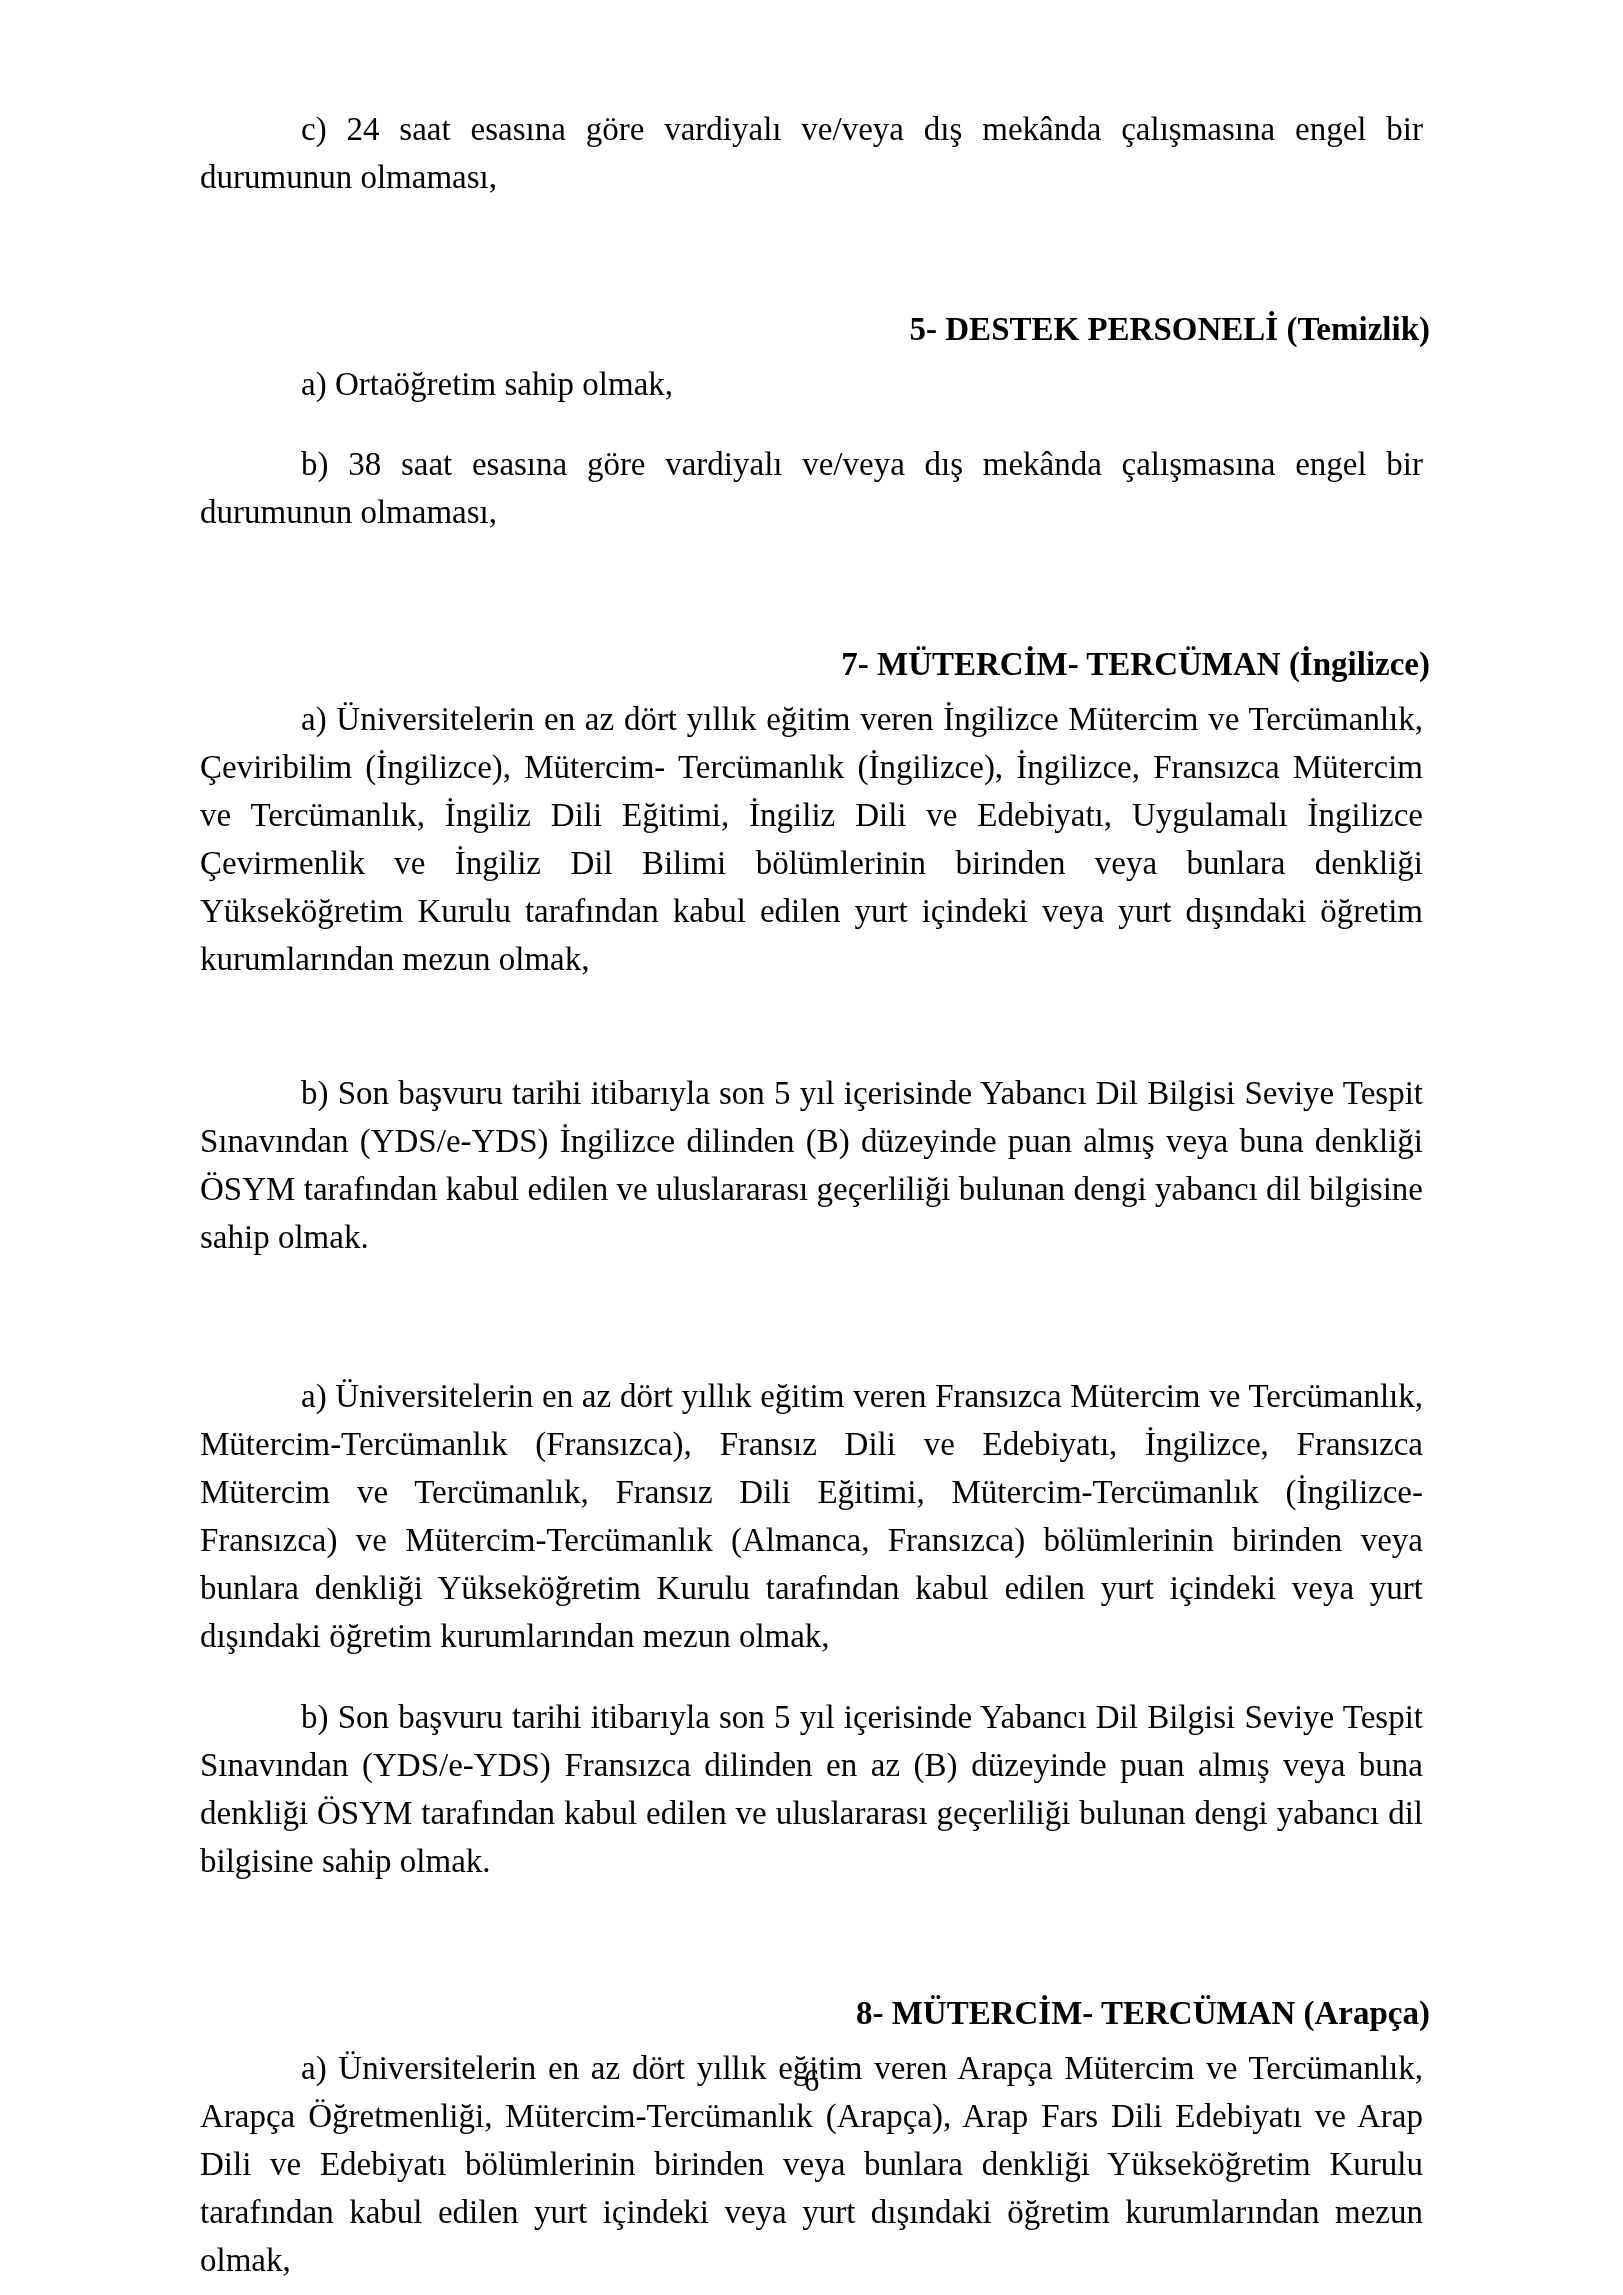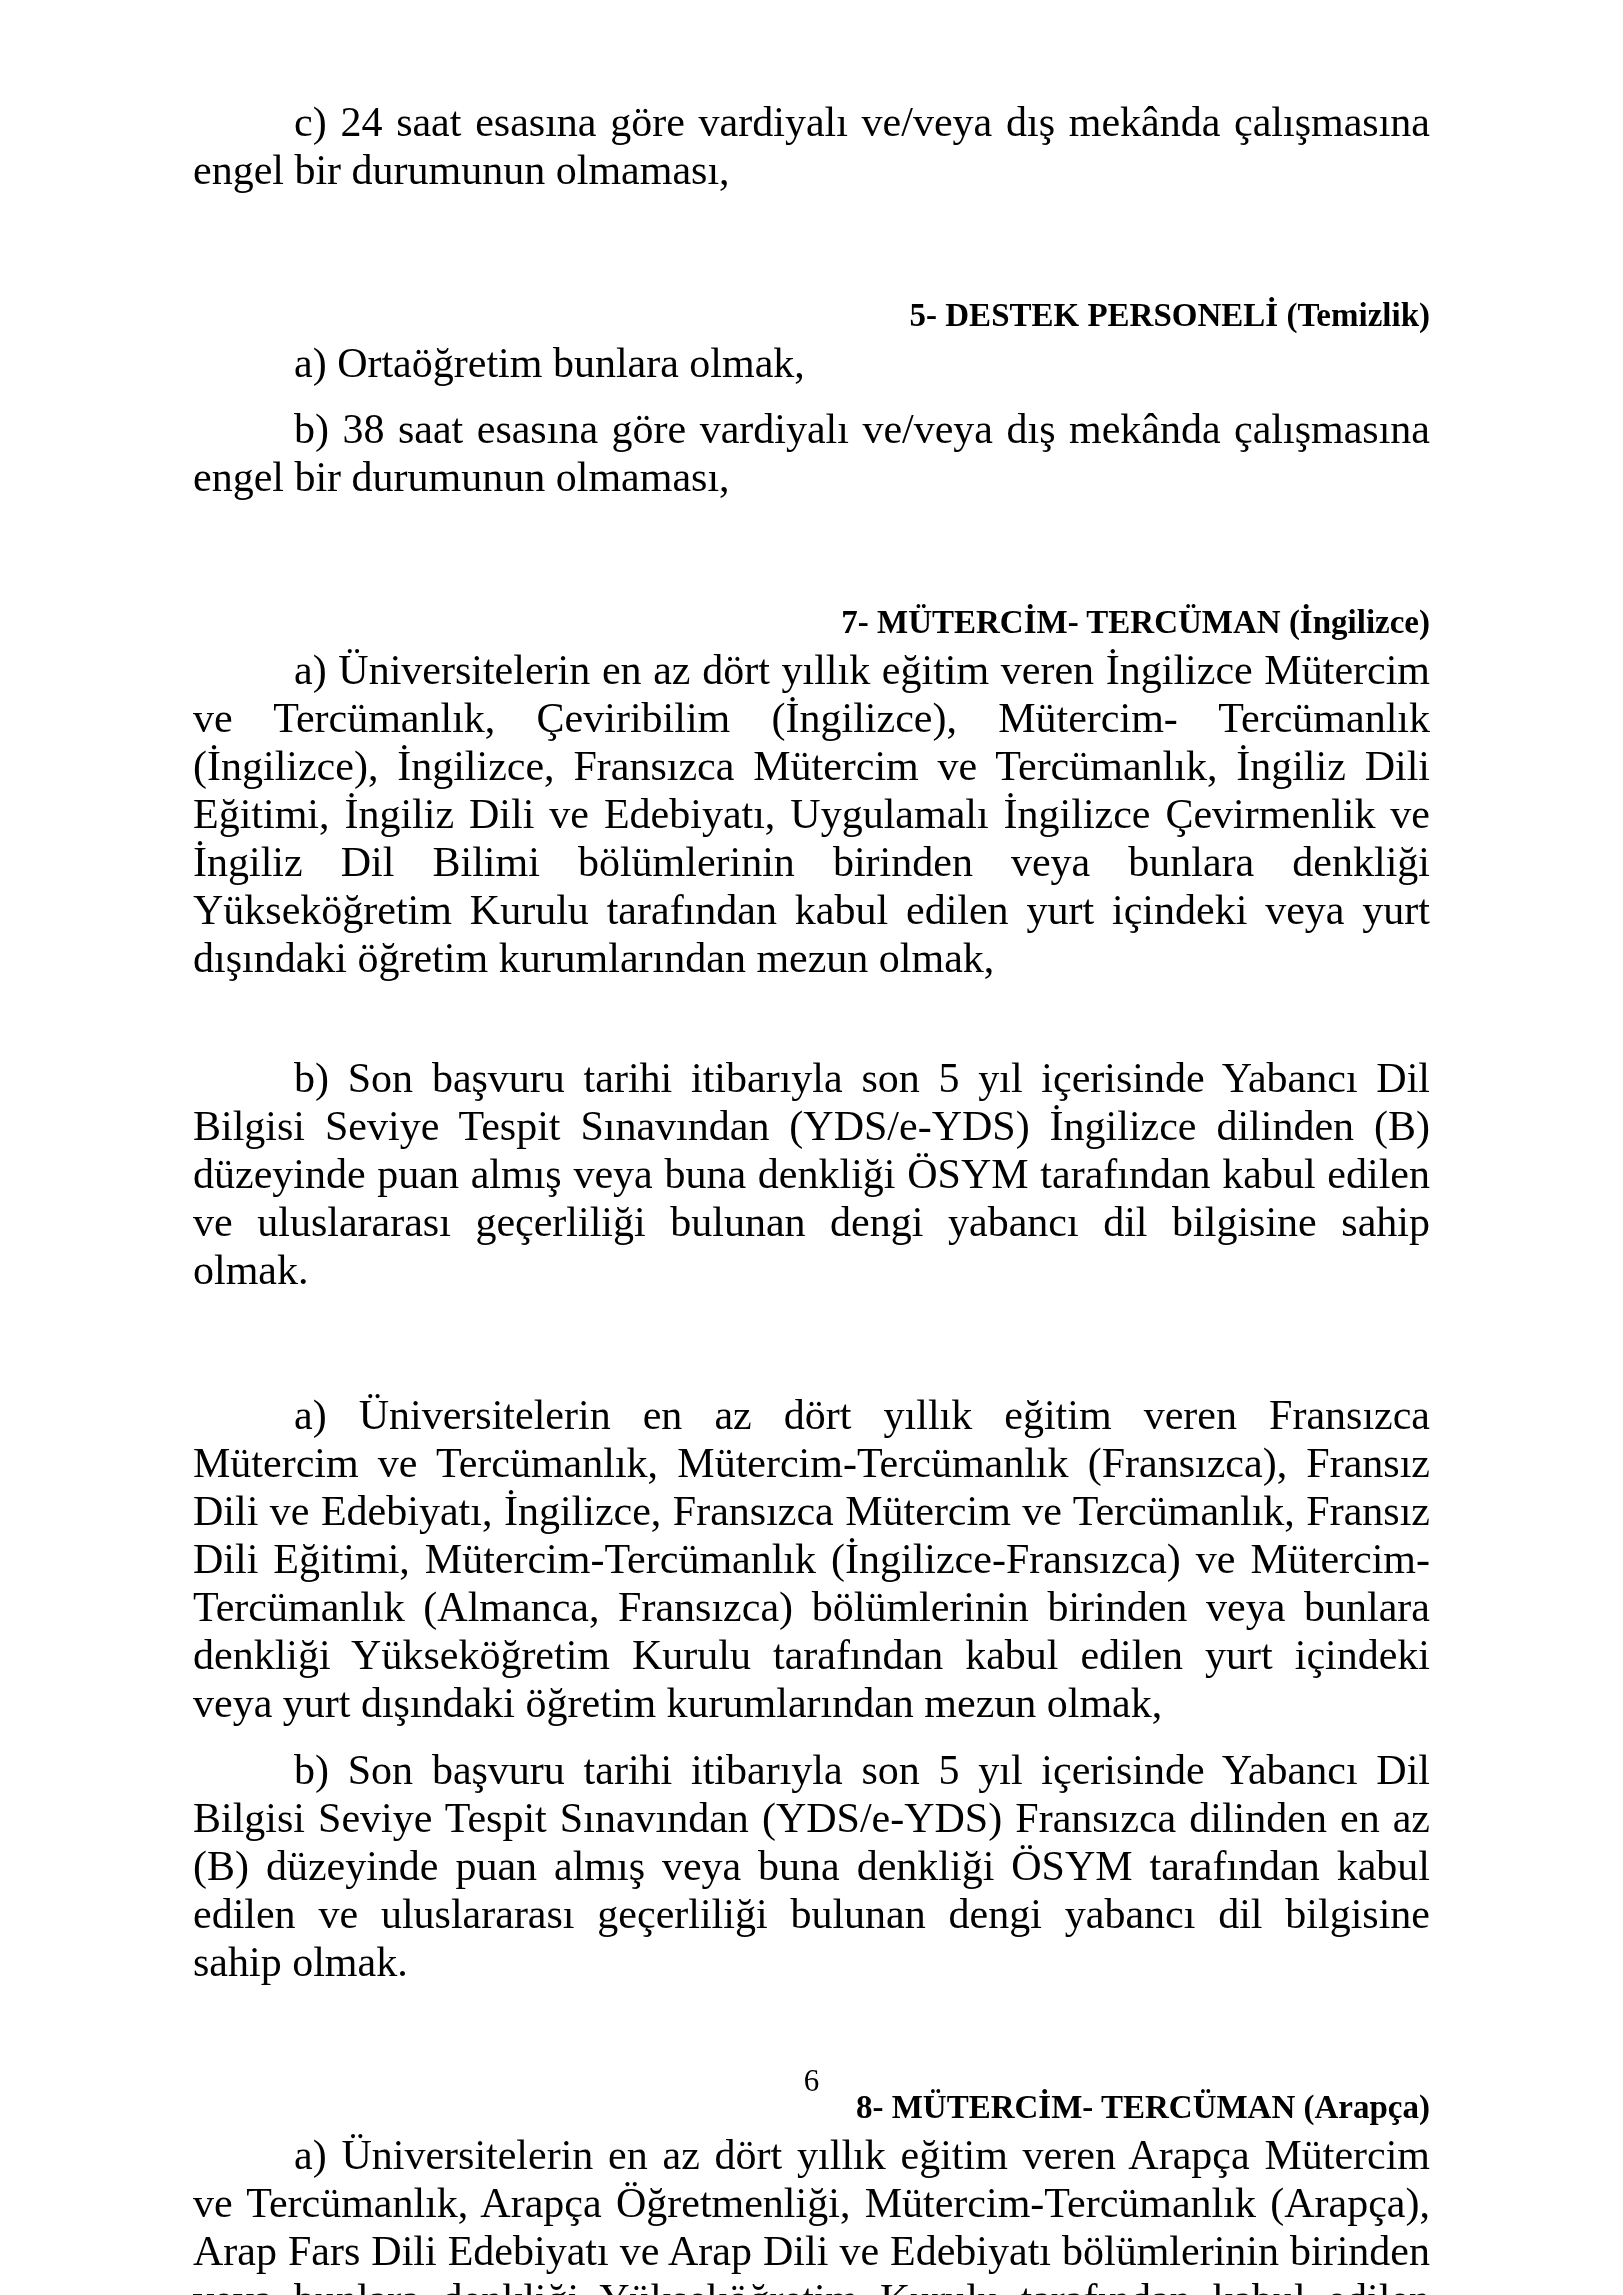--- a/index.html
+++ b/index.html
@@ -22,25 +22,25 @@
 
   .content {
     position: absolute;
     left: 193px;
     top: 98px;
     width: 1237px;
   }
 
   
   .para {
-    font-size: 42px;
+    font-size: 33px;
     line-height: 48px;
     text-align: justify;
     text-justify: inter-word;
-    margin: 0;
+    margin: 7px;
     text-indent: 101px;
     hyphens: none;
   }
 
   
   .para:last-line {
     text-align: left;
   }
 
   .heading {
@@ -75,21 +75,21 @@
 <div class="page">
 
   <div class="content">
 
     <p class="para">c) 24 saat esasına göre vardiyalı ve/veya dış mekânda çalışmasına engel bir durumunun olmaması,</p>
 
     <div class="gap-lg"></div>
 
     <h2 class="heading">5- DESTEK PERSONELİ (Temizlik)</h2>
 
-    <p class="para">a) Ortaöğretim bunlara olmak,</p>
+    <p class="para">a) Ortaöğretim sahip olmak,</p>
 
     <div class="gap-xs"></div>
 
     <p class="para">b) 38 saat esasına göre vardiyalı ve/veya dış mekânda çalışmasına engel bir durumunun olmaması,</p>
 
     <div class="gap-lg"></div>
 
     <h2 class="heading">7- MÜTERCİM- TERCÜMAN (İngilizce)</h2>
 
     <p class="para">a) Üniversitelerin en az dört yıllık eğitim veren İngilizce Mütercim ve Tercümanlık, Çeviribilim (İngilizce), Mütercim- Tercümanlık (İngilizce), İngilizce, Fransızca Mütercim ve Tercümanlık, İngiliz Dili Eğitimi, İngiliz Dili ve Edebiyatı, Uygulamalı İngilizce Çevirmenlik ve İngiliz Dil Bilimi bölümlerinin birinden veya bunlara denkliği Yükseköğretim Kurulu tarafından kabul edilen yurt içindeki veya yurt dışındaki öğretim kurumlarından mezun olmak,</p>

